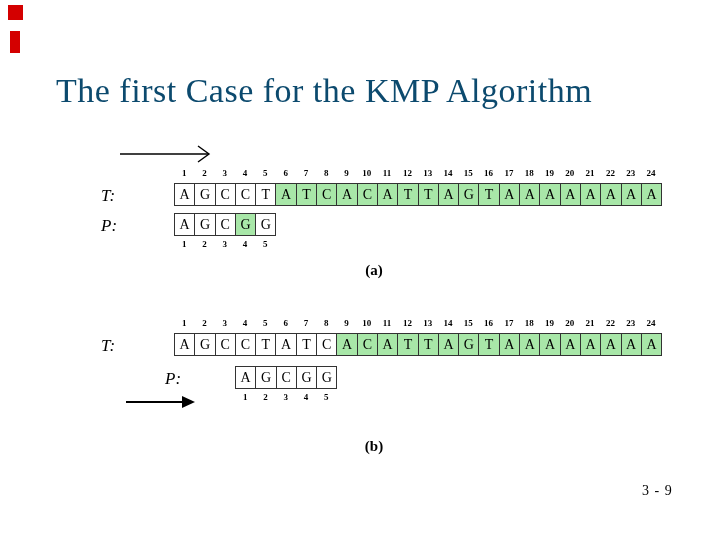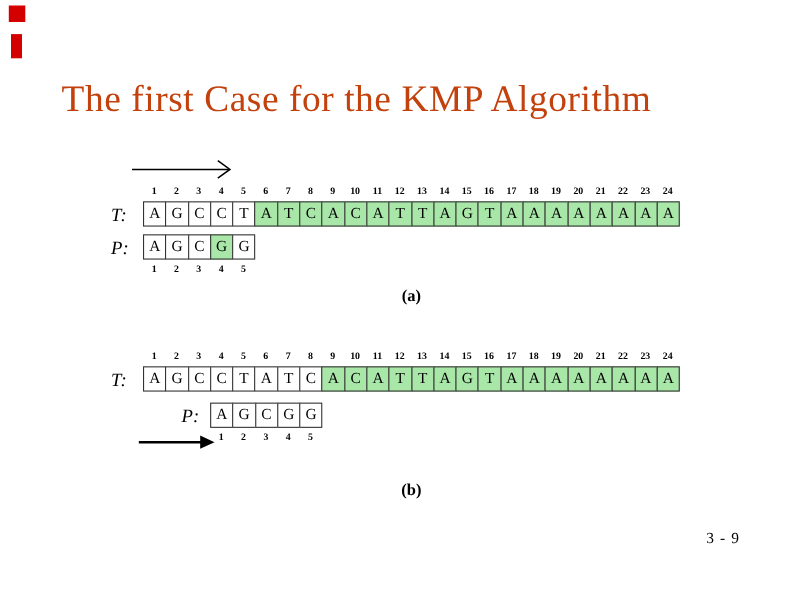--- a/index.html
+++ b/index.html
@@ -5,27 +5,27 @@
   * { margin:0; padding:0; box-sizing:border-box; }
   html, body { width:720px; height:540px; background:#fff; }
   body { font-family:"Liberation Serif", serif; color:#000; }
   .slide { position:relative; width:720px; height:540px; background:#ffffff; overflow:hidden; }
 
   .red-mark { position:absolute; background:var(--red, #d40000); }
   .mark1 { left:8px;  top:5px;  width:15px; height:15px; }
   .mark2 { left:10px; top:31px; width:10px; height:22px; }
 
   .title { position:absolute; left:56px; top:72px; font-size:34px; font-weight:400;
-           letter-spacing:0.5px; white-space:nowrap; color:#c2410c; }
+           letter-spacing:0.5px; white-space:nowrap; color:#0c4a6e; }
 
   .arrow { position:absolute; }
   .arrow-a { left:119px; top:144px; }
   .arrow-b { left:126px; top:394px; }
 
-  .num-row, .cell-row { position:absolute; white-space:nowrap; font-family:"Liberation Serif", serif; }
+  .num-row, .cell-row { position:absolute; white-space:nowrap; font-family:"Liberation Serif", serif;margin-left:44px; }
   .num { display:inline-block; width:20.3px; text-align:center; font-size:9px;
          font-weight:bold; vertical-align:top; }
   .cell { display:inline-block; width:21.3px; height:23px; line-height:21px;
           border:1px solid #333; margin-right:-1px; text-align:center;
           font-size:14px; background:#ffffff; vertical-align:top; }
   .cell.hl { background:var(--hl, #a8e7a8); }
 
   .seq-label { position:absolute; font-style:italic; font-size:17px; }
 
   .caption { position:absolute; left:130px; width:488px; text-align:center;

